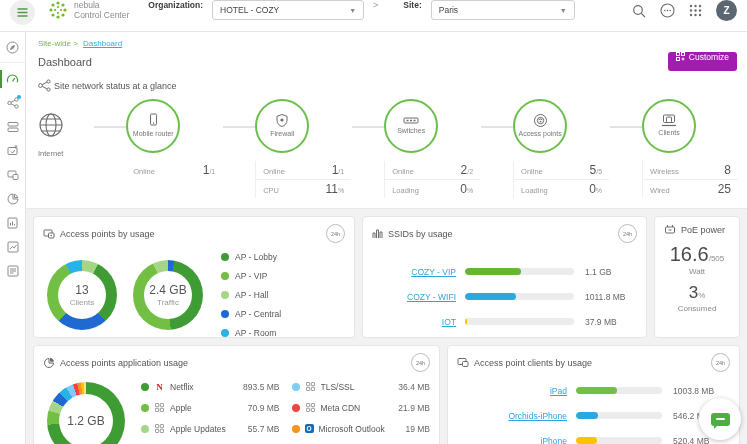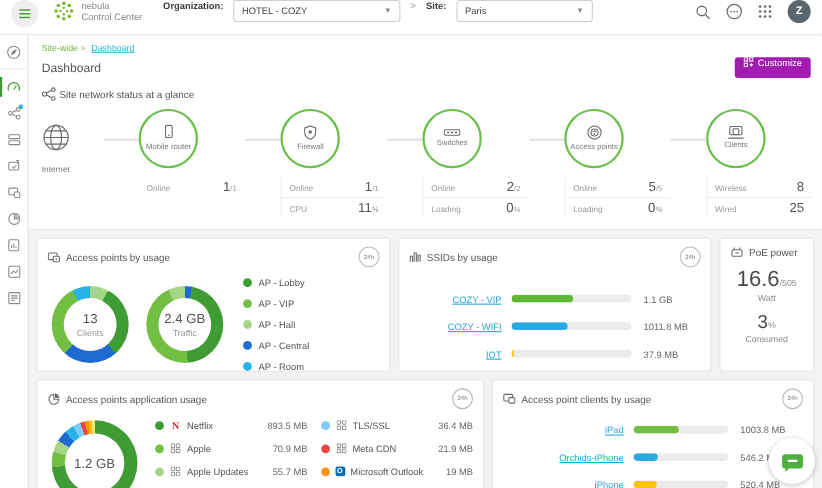--- a/index.html
+++ b/index.html
@@ -10,21 +10,21 @@
   .topbar{position:absolute;top:0;left:0;right:0;height:32px;background:#fff;border-bottom:1px solid #e6e6e6;
           display:flex;align-items:flex-start;padding:0 10px;box-sizing:border-box;gap:9px;z-index:5}
   .burger{width:25px;height:25px;border-radius:50%;background:#efefef;display:flex;align-items:center;justify-content:center;cursor:pointer;flex:none}
   .logo-wrap{display:flex;align-items:center;gap:6px;margin-left:4px}
   .logo-text{font-size:8.5px;color:#8a8a8a;line-height:1.2}
   .ctl-label{font-size:8.5px;font-weight:bold;color:#3c3c3c;margin-left:10px}
   .select{display:flex;align-items:center;height:20px;border:1px solid #cfcfcf;border-radius:3px;background:#fff;
           padding:0 7px;font-size:8.5px;color:#444;cursor:pointer;box-sizing:border-box}
   .select .caret{margin-left:auto;font-size:7px;color:#888;padding-left:8px}
   .sel-org{width:152px}
-  .sel-site{width:124px}
+  .sel-site{width:144px}
   .crumb-gt{color:#9a9a9a;font-size:9px}
   .top-icons{margin-left:auto;display:flex;align-items:center;gap:14px}
   .tico{cursor:pointer}
   .avatar{width:21px;height:21px;border-radius:50%;background:#5c6670;color:#fff;font-size:10px;font-weight:bold;
           display:flex;align-items:center;justify-content:center;cursor:pointer}
   
   .sidebar{position:absolute;top:32px;left:0;width:25px;bottom:0;background:#fff;border-right:1px solid #e3e3e3;z-index:4;
            display:flex;flex-direction:column;align-items:center}
   .side-item{width:25px;height:24px;display:flex;align-items:center;justify-content:center;cursor:pointer;color:#8a8a8a;position:relative}
   .side-item.top{height:30px;border-bottom:1px solid #eee;margin-bottom:4px}
@@ -152,21 +152,21 @@
       <div>nebula</div>
       <div>Control Center</div>
     </div>
   </div>
   <span class="ctl-label">Organization:</span>
   <div class="select sel-org">
     <span>HOTEL - COZY</span>
     <span class="caret">▼</span>
   </div>
   <span class="crumb-gt">&gt;</span>
-  <span class="ctl-label" style="margin-left:0">Site:</span>
+  <span class="ctl-label" style="margin-left:16px">Site:</span>
   <div class="select sel-site">
     <span>Paris</span>
     <span class="caret">▼</span>
   </div>
   <div class="top-icons">
     <span class="tico">
       <svg width="14" height="14" viewBox="0 0 14 14" fill="none" stroke="#6b6b6b" stroke-width="1.2">
           <circle cx="6" cy="6" r="4.3"></circle>
           <line x1="9.3" y1="9.3" x2="13" y2="13"></line>
         </svg>

